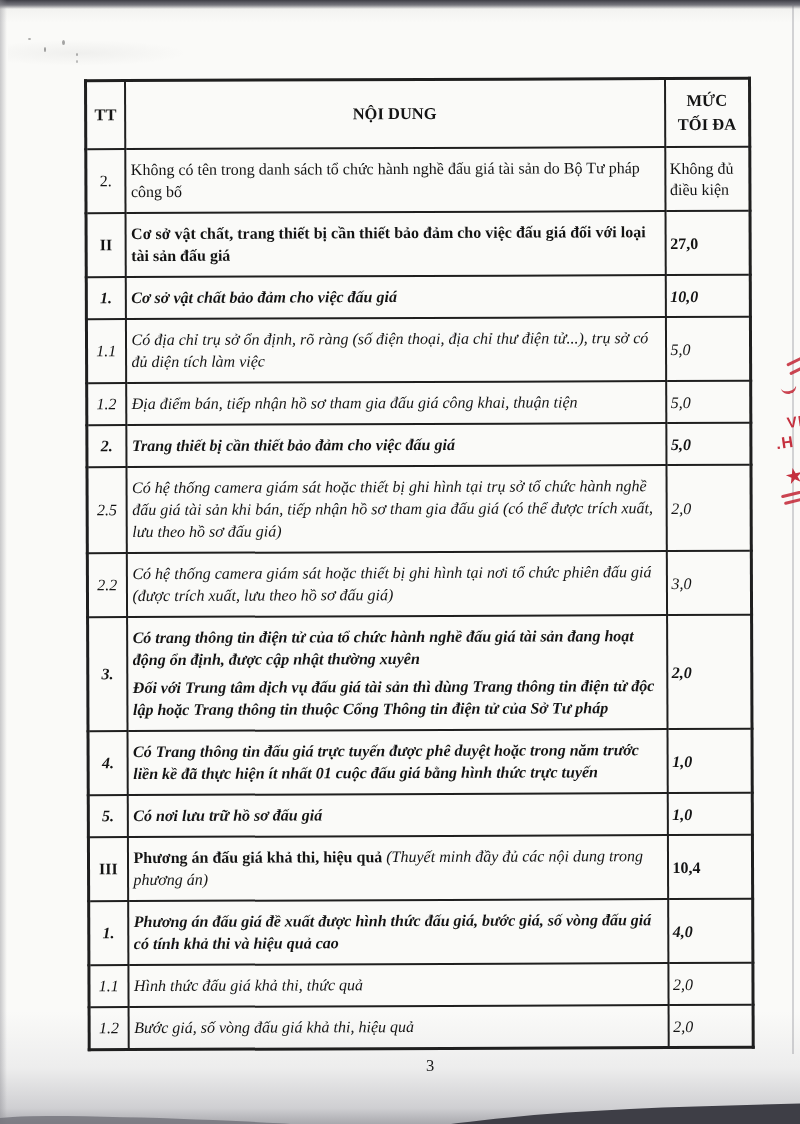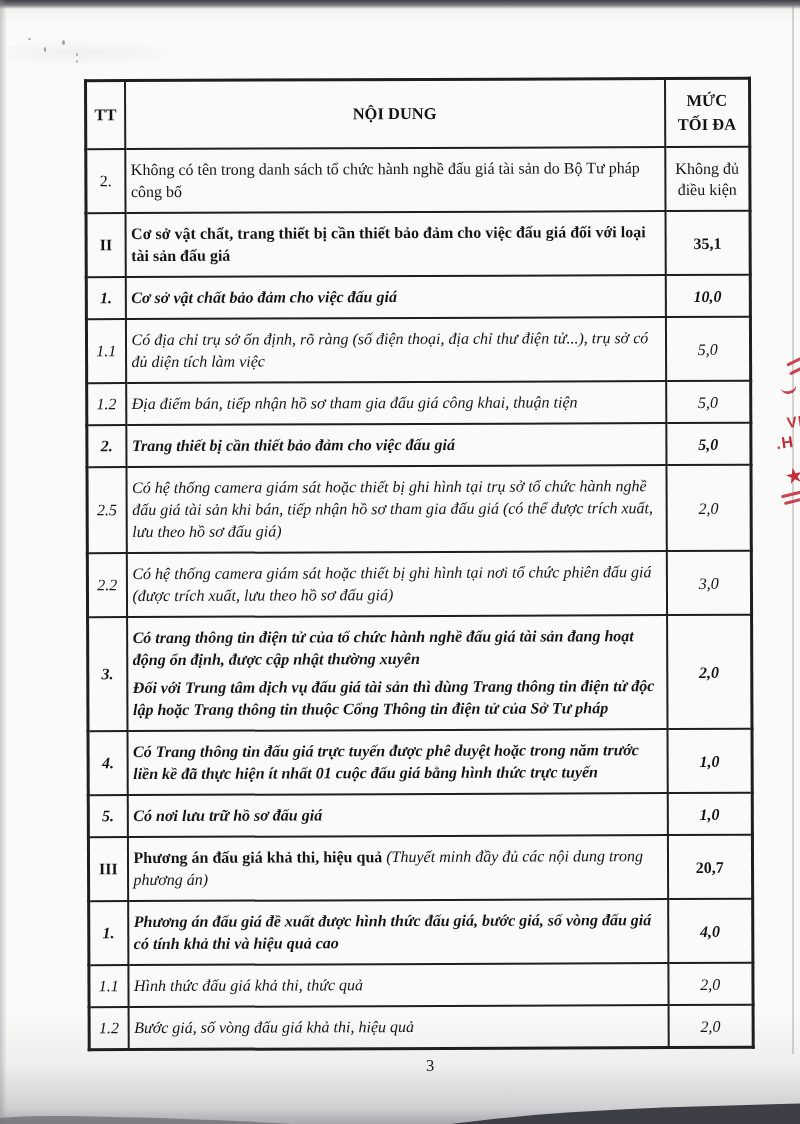--- a/index.html
+++ b/index.html
@@ -84,21 +84,21 @@
     text-align:center;padding:9px 4px;
   }
   td.cell-tt{
     text-align:center;font-size:16px;padding:4px 2px;
   }
   td.cell-content{
     text-align:left;font-size:16px;line-height:22px;
     padding:9px 8px 9px 5px;
   }
   td.cell-score{
-    text-align:center;font-size:16px;line-height:21px;
+    font-size:16px;line-height:21px;
     padding:9px 4px;
   }
   .para + .para{margin-top:6px;}
   .st-regular{font-weight:400;font-style:normal;}
   .st-bold{font-weight:700;font-style:normal;}
   .st-italic{font-weight:400;font-style:italic;}
   .st-bold-italic{font-weight:700;font-style:italic;}
   
   .page-number{
     position:absolute;left:0;top:1056px;width:860px;
@@ -168,21 +168,21 @@
             <td class="cell-content">
               <div class="para"><span class="st-regular">Không có tên trong danh sách tổ chức hành nghề đấu giá tài sản do Bộ Tư pháp công bố</span></div>
             </td>
             <td class="cell-score st-regular">Không đủ điều kiện</td>
           </tr>
           <tr>
             <td class="cell-tt st-bold">II</td>
             <td class="cell-content">
               <div class="para"><span class="st-bold">Cơ sở vật chất, trang thiết bị cần thiết bảo đảm cho việc đấu giá đối với loại tài sản đấu giá</span></div>
             </td>
-            <td class="cell-score st-bold">35,1</td>
+            <td class="cell-score st-bold">27,0</td>
           </tr>
           <tr>
             <td class="cell-tt st-bold-italic">1.</td>
             <td class="cell-content">
               <div class="para"><span class="st-bold-italic">Cơ sở vật chất bảo đảm cho việc đấu giá</span></div>
             </td>
             <td class="cell-score st-bold-italic">10,0</td>
           </tr>
           <tr>
             <td class="cell-tt st-italic">1.1</td>
@@ -239,21 +239,21 @@
             <td class="cell-content">
               <div class="para"><span class="st-bold-italic">Có nơi lưu trữ hồ sơ đấu giá</span></div>
             </td>
             <td class="cell-score st-bold-italic">1,0</td>
           </tr>
           <tr>
             <td class="cell-tt st-bold">III</td>
             <td class="cell-content">
               <div class="para"><span class="st-bold">Phương án đấu giá khả thi, hiệu quả </span><span class="st-italic">(Thuyết minh đầy đủ các nội dung trong phương án)</span></div>
             </td>
-            <td class="cell-score st-bold">20,7</td>
+            <td class="cell-score st-bold">10,4</td>
           </tr>
           <tr>
             <td class="cell-tt st-bold-italic">1.</td>
             <td class="cell-content">
               <div class="para"><span class="st-bold-italic">Phương án đấu giá đề xuất được hình thức đấu giá, bước giá, số vòng đấu giá có tính khả thi và hiệu quả cao</span></div>
             </td>
             <td class="cell-score st-bold-italic">4,0</td>
           </tr>
           <tr>
             <td class="cell-tt st-italic">1.1</td>

